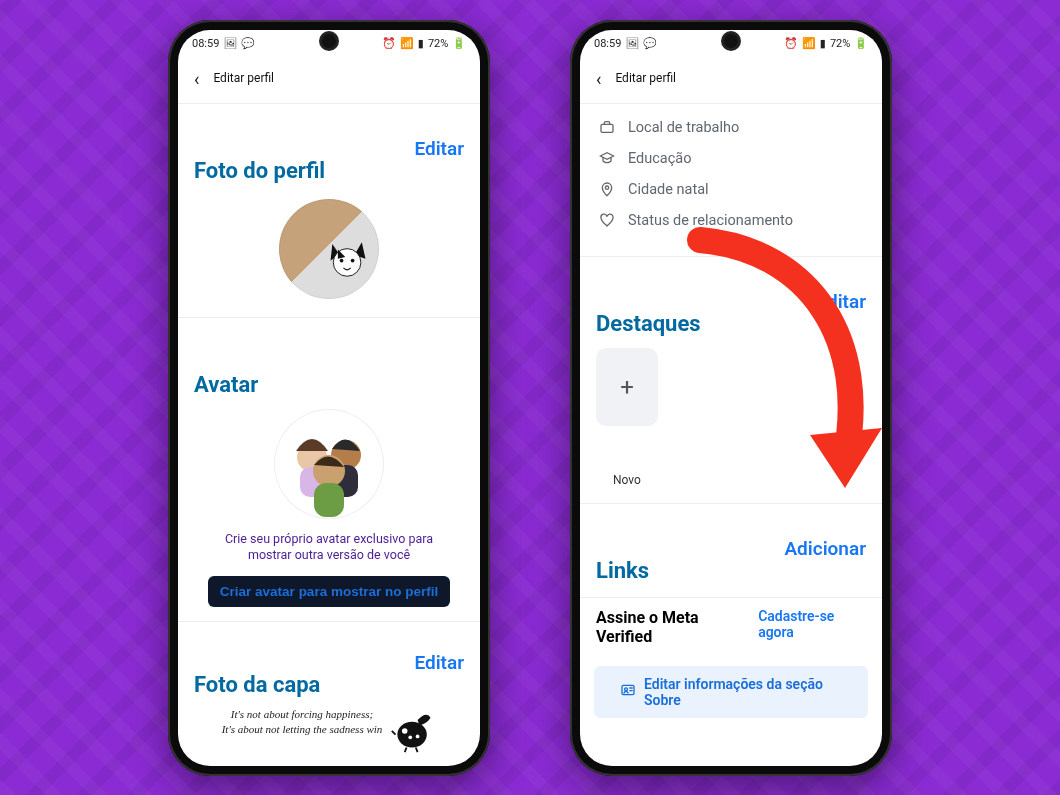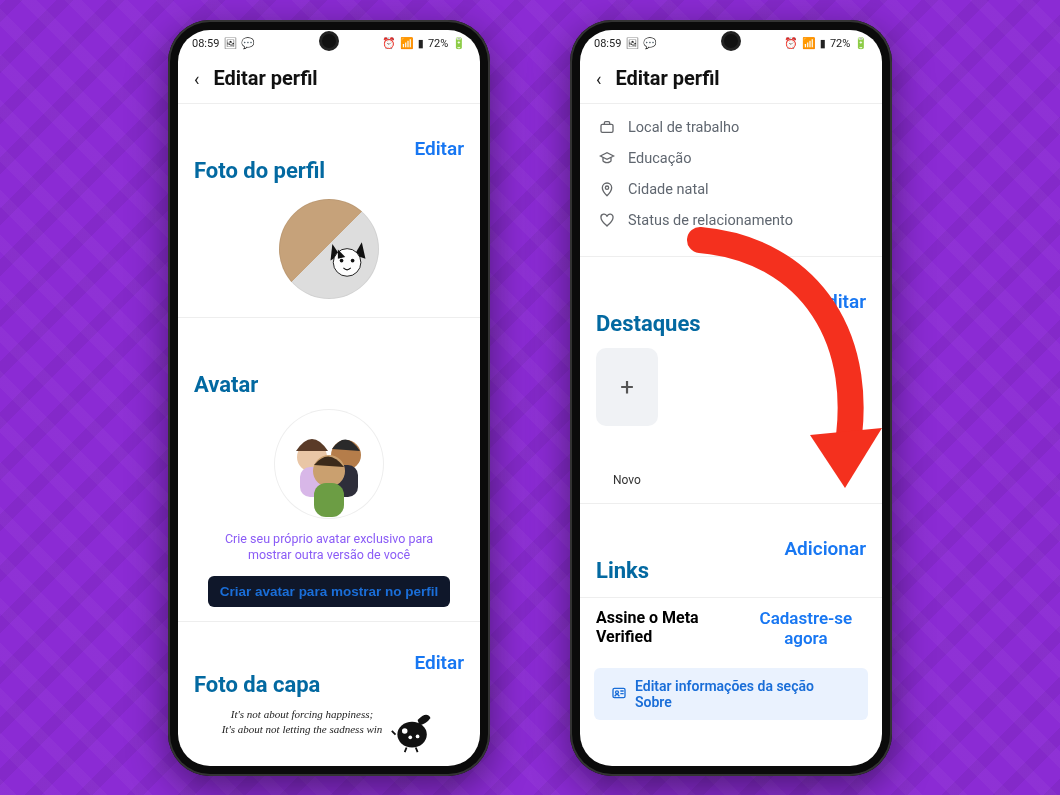--- a/index.html
+++ b/index.html
@@ -73,21 +73,21 @@
   .statusbar .left, .statusbar .right { display:flex; align-items:center; gap:4px; }
   .ico { font-size: 11px; line-height:1; }
   
   .appheader {
     display:flex; align-items:center;
     padding: 6px 14px 10px 10px;
     gap: 8px;
     border-bottom: 1px solid #eee;
   }
   .back { font-size: 18px; color:#222; padding:4px 6px; }
-  .apptitle { font-size: 20px; font-weight:700; color:#111; }
+  .apptitle { font-size: 12px; font-weight:400; color:#111; }
   .content { flex:1; overflow:hidden; }
   .section { padding: 10px 16px 14px; border-bottom: 1px solid #eee; }
   .section:last-child { border-bottom:none; }
   .section-head {
     display:flex; justify-content:space-between; align-items:center;
     margin-bottom: 8px;
   }
   .section-title { font-size: 22px; font-weight: 700; color:#0369a1;margin-top:44px; }
   .action-link { font-size: 19px; font-weight:600; color:#1877f2; cursor:pointer;text-align:center; }
   .profile-photo-wrap { display:flex; justify-content:center; padding: 8px 0 4px; }
@@ -101,21 +101,21 @@
     position:absolute; right:8px; top:34px; width:46px; height:46px;
   }
   .avatar-wrap { display:flex; flex-direction:column; align-items:center; gap:12px; padding-top:4px; }
   .avatar-circle {
     width: 110px; height:110px; border-radius:50%;
     background: radial-gradient(circle at 50% 55%, #fff 0 100%);
     display:flex; justify-content:center; align-items:flex-end;
     overflow:hidden;
     box-shadow: inset 0 0 0 1px #eee;
   }
-  .avatar-desc { font-size: 12.5px; color:#8b5cf6; text-align:center; line-height:1.35; padding:0 8px; }
+  .avatar-desc { font-size: 12.5px; color:#4c1d95; text-align:center; line-height:1.35; padding:0 8px; }
   .avatar-btn {
     background:#0f172a; color:#1a6ed8;
     font-size: 13.5px; font-weight:600;
     padding:8px 12px; border-radius:6px;
     border:none; cursor:pointer;
   }
   .cover { padding-top:6px; }
   .cover-art { margin-top:10px; display:flex; justify-content:center; align-items:flex-start; gap:8px; }
   .cover-quote { font-family: Georgia, serif; font-style:italic; font-size:11px; color:#222; text-align:center; line-height:1.35; }
   .bird { width:46px; height:46px; }
@@ -130,28 +130,28 @@
   .tile-box { width:62px; height:78px; background:#f0f2f5; border-radius:10px; display:flex; align-items:center; justify-content:center; font-size:24px; color:#555; cursor:pointer; }
   .tile-label { font-size:12px; color:#333;margin-top:41px; }
 
   .mv-desc { font-size:12px; color:#606770; line-height:1.4; padding: 2px 0 10px; }
 
   .about-btn {
     margin: 6px 14px 0;
     display:flex; align-items:center; justify-content:center; gap:8px;
     background:#eaf2fe; color:#1a6ed8;
     font-size: 14px; font-weight:600;
-    padding:10px 17px; border-radius:6px;
+    padding:10px 26px; border-radius:6px;
     cursor:pointer;
   }
   .about-btn .ii { font-size:14px; }
 
   .mv-head { display:flex; justify-content:space-between; align-items:flex-start; gap:10px; }
   .mv-title { font-size:16px; font-weight:700; line-height:1.2; }
-  .mv-link { text-align:center; font-size:17px; font-weight:600; color:#1877f2; line-height:1.2; }
+  .mv-link { text-align:left; font-size:14px; font-weight:600; color:#1877f2; line-height:1.2; }
 
 </style>
 </head>
 <body>
 
 <div class="bg-pattern"></div>
 
 <div class="stage">
 
   <div class="phone">

